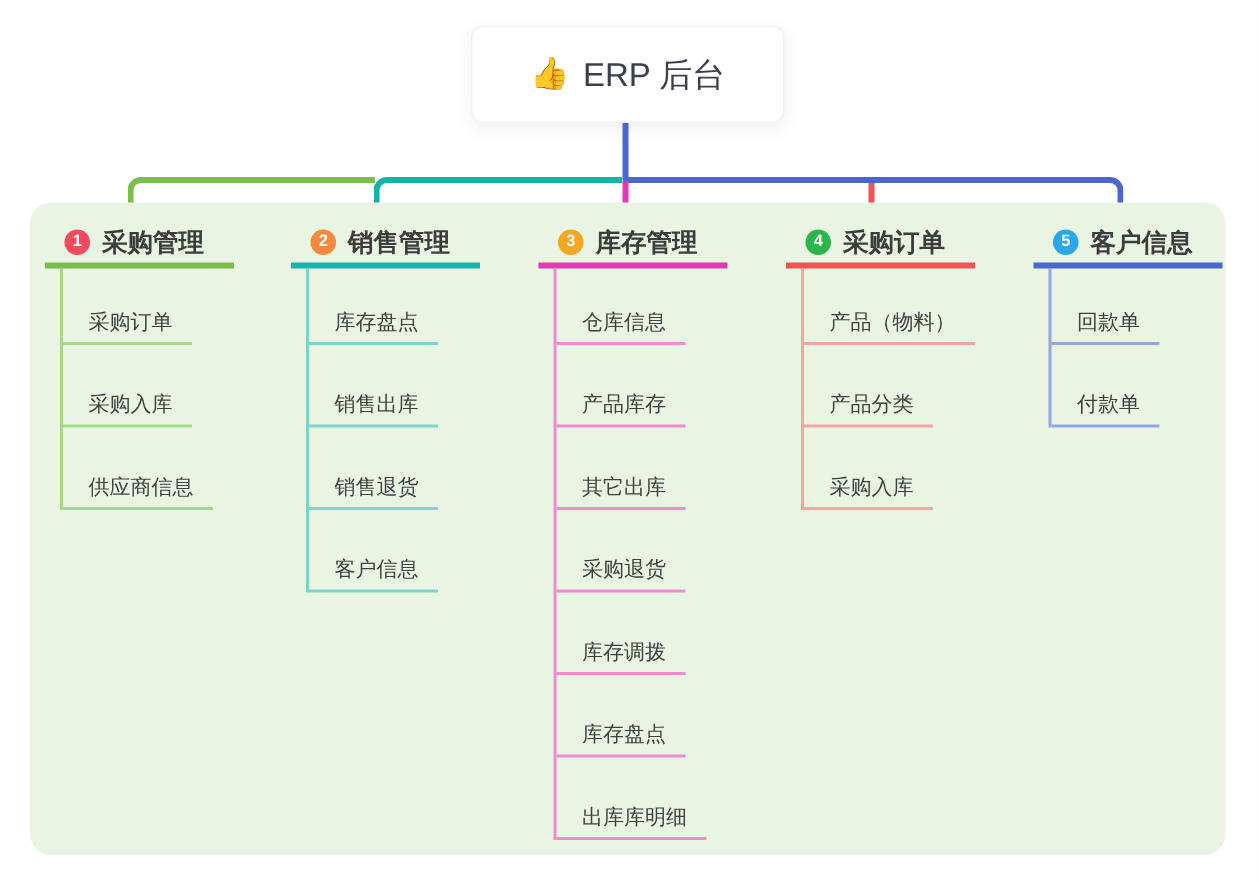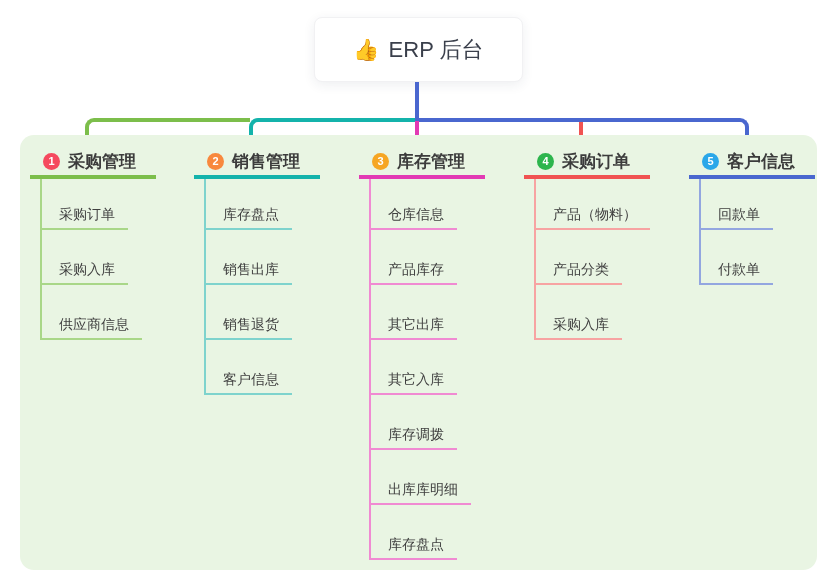--- a/index.html
+++ b/index.html
@@ -115,30 +115,30 @@
           <div class="child">
             <span>仓库信息</span>
           </div>
           <div class="child">
             <span>产品库存</span>
           </div>
           <div class="child">
             <span>其它出库</span>
           </div>
           <div class="child">
-            <span>其它入库</span>
+            <span>采购退货</span>
           </div>
           <div class="child">
             <span>库存调拨</span>
           </div>
           <div class="child">
-            <span>出库库明细</span>
+            <span>库存盘点</span>
           </div>
           <div class="child">
-            <span>库存盘点</span>
+            <span>出库库明细</span>
           </div>
         </div>
       </div>
       <div class="branch" style="left: 524px; --line: #f05352; --light: #f7a3a2; --badge: #2db54d;">
         <div class="branch-title">
           <span class="badge">4</span>
           <span class="branch-label">采购订单</span>
         </div>
         <div class="children">
           <div class="child">

